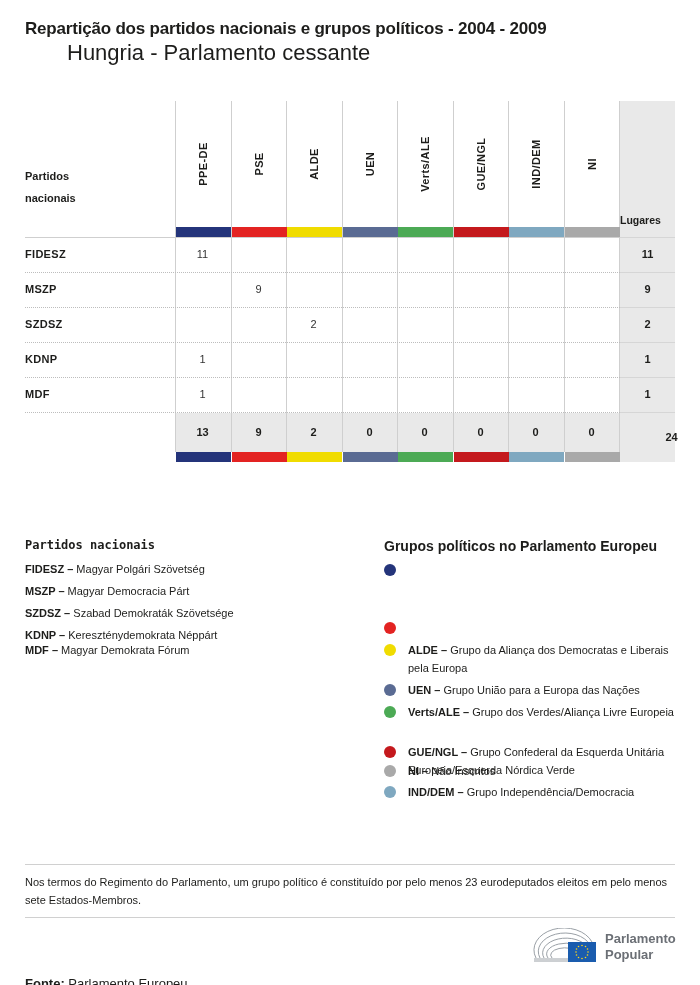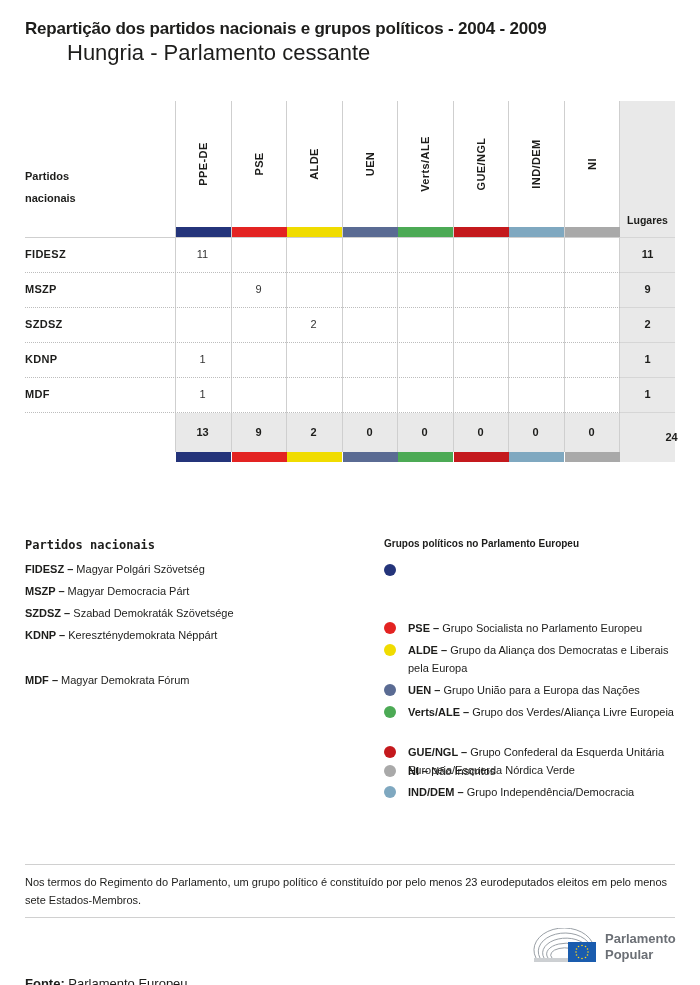--- a/index.html
+++ b/index.html
@@ -9,35 +9,35 @@
   .title { position: absolute; left: 25px; top: 19px; font-size: 17px; font-weight: bold; letter-spacing: -0.2px; color: #1d1d1b; }
   .subtitle { position: absolute; left: 27px; top: 40px; font-size: 22px; color: #1d1d1b; margin-left: 40px; }
 
   
   #table { position: absolute; left: 0; top: 0; width: 700px; height: 470px; }
   .col-divider { position: absolute; width: 1px; background: #cfcfcf; }
   .col-head { position: absolute; top: 101px; height: 126px; display: flex; align-items: center; justify-content: center; }
   .col-head span { display: inline-block; transform: rotate(-90deg); white-space: nowrap; font-size: 11px; font-weight: bold; letter-spacing: 0.4px; }
   .colorbar { position: absolute; height: 10px; }
   .lugares-bg { position: absolute; left: 620px; top: 101px; width: 55px; height: 361px; background: #e9e9e9; }
-  .lugares-head { position: absolute; left: 620px; top: 214px; width: 55px; text-align: center; font-size: 10.5px; font-weight: bold; }
+  .lugares-head { position: absolute; left: 620px; top: 214px; width: 55px; text-align: left; font-size: 10.5px; font-weight: bold; }
   .parties-head { position: absolute; left: 25px; top: 165px; font-size: 11px; font-weight: bold; line-height: 22px; width: 60px; }
   .row-label { position: absolute; left: 25px; font-size: 11px; font-weight: bold; letter-spacing: 0.3px; }
   .cell { position: absolute; width: 55px; text-align: center; font-size: 11px; color: #333; }
   .cell-total { position: absolute; width: 55px; text-align: center; font-size: 11px; font-weight: bold; }
   .hline-solid { position: absolute; left: 25px; width: 595px; height: 1px; background: #cfcfcf; }
   .hline-dot { position: absolute; left: 25px; width: 595px; height: 0; border-top: 1px dotted #bdbdbd; }
   .lug-line { position: absolute; left: 620px; width: 55px; height: 1px; background: #d6d6d6; }
   .totals-bg { position: absolute; left: 175px; top: 413px; width: 445px; height: 39px; background: #e9e9e9; }
 
   
   .np-head { position: absolute; left: 25px; top: 538px; font-family: "DejaVu Sans Mono", "Liberation Mono", monospace; font-size: 12px; font-weight: bold; }
   .np-item { position: absolute; left: 25px; font-size: 11px; }
   .np-item b, .gp-item b { font-weight: bold; }
-  .gp-head { position: absolute; left: 384px; top: 538px; font-size: 10px; font-weight: bold; }
+  .gp-head { position: absolute; left: 384px; top: 538px; font-size: 14px; font-weight: bold; }
   .gp-item { position: absolute; left: 384px; width: 300px; font-size: 11px; line-height: 18px; }
   .gp-dot { position: absolute; left: 0; top: 3px; width: 12px; height: 12px; border-radius: 50%; }
   .gp-text { position: absolute; left: 24px; top: 0; width: 272px; }
 
   .rule { position: absolute; left: 25px; width: 650px; height: 1px; background: #d0d0d0; }
   .note { position: absolute; left: 25px; top: 873px; width: 650px; font-size: 11px; line-height: 18px; color: #1d1d1b; }
   .source { position: absolute; left: 25px; top: 952px; font-size: 13px; margin-top: 24px; }
   .source b { font-weight: bold; }
 
   .logo { position: absolute; left: 532px; top: 928px; width: 160px; height: 36px; }
@@ -140,31 +140,30 @@
     <div class="cell-total" style="left: 564px; top: 426px;">0</div>
     <div class="cell-total" style="left: 644px; top: 431px;">24</div>
   </div>
 
 <div class="np-head">Partidos nacionais</div>
 <div id="np-list">
     <div class="np-item" style="top: 563px;"><b>FIDESZ</b><b> – </b><span>Magyar Polgári Szövetség</span></div>
     <div class="np-item" style="top: 585px;"><b>MSZP</b><b> – </b><span>Magyar Democracia Párt</span></div>
     <div class="np-item" style="top: 607px;"><b>SZDSZ</b><b> – </b><span>Szabad Demokraták Szövetsége</span></div>
     <div class="np-item" style="top: 629px;"><b>KDNP</b><b> – </b><span>Kereszténydemokrata Néppárt</span></div>
-    <div class="np-item" style="top: 674px;"><b>MDF</b><b> – </b><span>Magyar Demokrata Fórum</span></div>
+    <div class="np-item" style="top: 644px;"><b>MDF</b><b> – </b><span>Magyar Demokrata Fórum</span></div>
   </div>
 
 <div class="gp-head">Grupos políticos no Parlamento Europeu</div>
 <div id="gp-list">
     <div class="gp-item" style="top: 561px; height: 40px;">
       <span class="gp-dot" style="background:#24347a"></span>
     </div>
     <div class="gp-item" style="top: 619px; height: 40px;">
       <span class="gp-dot" style="background:#e32322"></span>
-      <span class="gp-text"><b>PSE</b><b> – </b><span>Grupo Socialista no Parlamento Europeu</span></span>
     </div>
     <div class="gp-item" style="top: 641px; height: 40px;">
       <span class="gp-dot" style="background:#f0dc00"></span>
       <span class="gp-text"><b>ALDE</b><b> – </b><span>Grupo da Aliança dos Democratas e Liberais pela Europa</span></span>
     </div>
     <div class="gp-item" style="top: 681px; height: 40px;">
       <span class="gp-dot" style="background:#5a6b93"></span>
       <span class="gp-text"><b>UEN</b><b> – </b><span>Grupo União para a Europa das Nações</span></span>
     </div>
     <div class="gp-item" style="top: 703px; height: 40px;">

